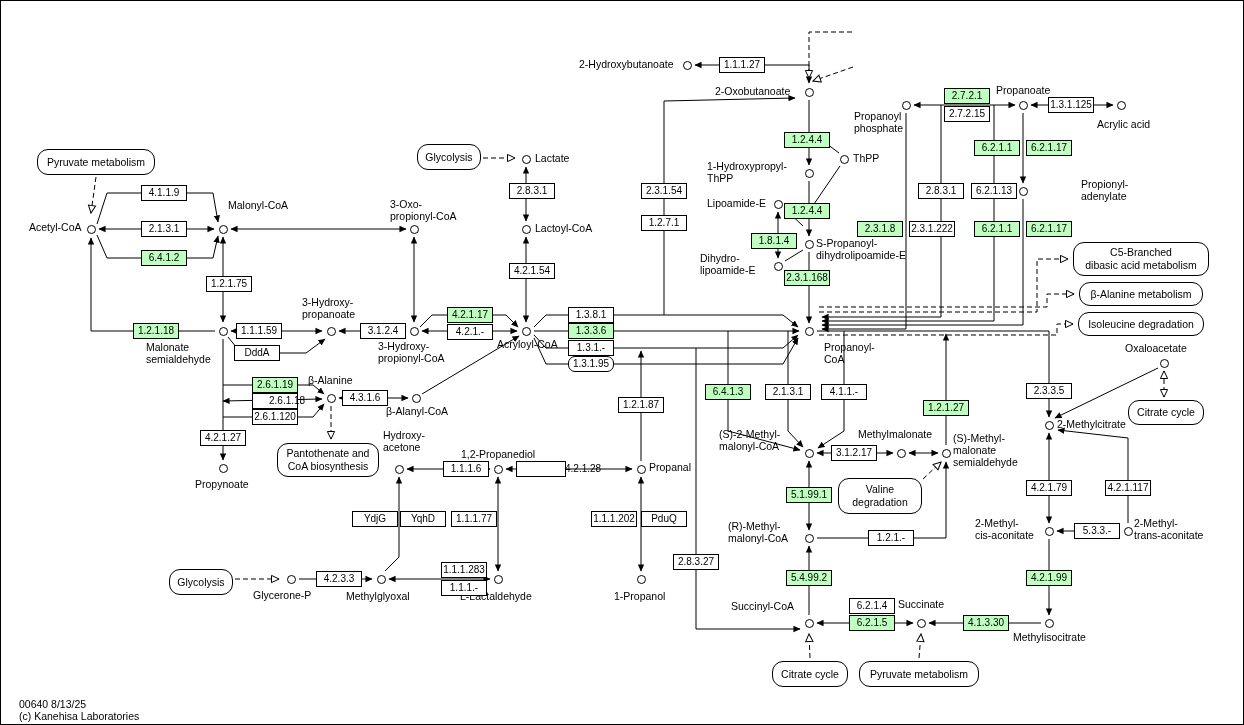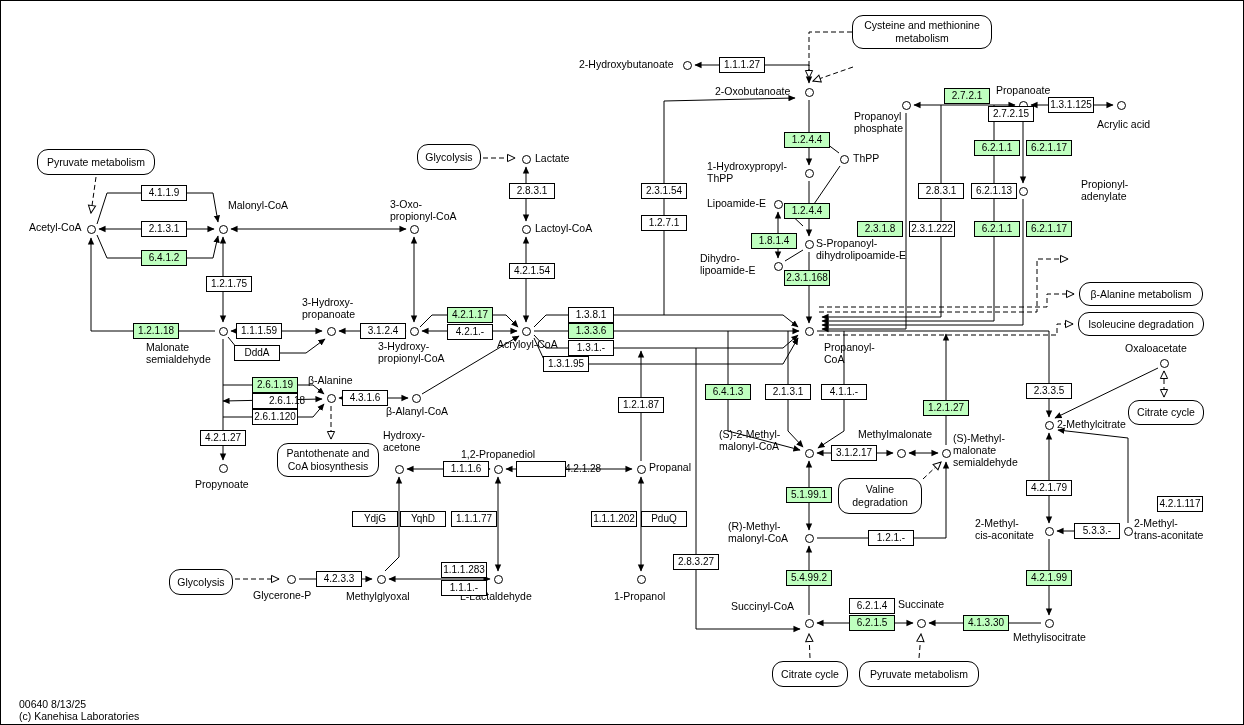--- a/index.html
+++ b/index.html
@@ -310,21 +310,21 @@
       <div>2-Methyl-</div>
       <div>cis-aconitate</div>
     </div>
     <div class="compound-circle" style="left: 1122.5px; top: 525.5px;"></div>
     <div class="compound-label" style="left: 1133px; top: 516px;">
       <div>2-Methyl-</div>
       <div>trans-aconitate</div>
     </div>
     <div class="enzyme" style="left: 718px; top: 56px;">1.1.1.27</div>
     <div class="enzyme green" style="left: 943px; top: 87px;">2.7.2.1</div>
-    <div class="enzyme" style="left: 987px; top: 105px;">2.7.2.15</div>
+    <div class="enzyme" style="left: 943px; top: 105px;">2.7.2.15</div>
     <div class="enzyme" style="left: 1047px; top: 96px;">1.3.1.125</div>
     <div class="enzyme green" style="left: 783px; top: 131px;">1.2.4.4</div>
     <div class="enzyme green" style="left: 973px; top: 139px;">6.2.1.1</div>
     <div class="enzyme green" style="left: 1025px; top: 139px;">6.2.1.17</div>
     <div class="enzyme" style="left: 640px; top: 182px;">2.3.1.54</div>
     <div class="enzyme" style="left: 640px; top: 214px;">1.2.7.1</div>
     <div class="enzyme green" style="left: 783px; top: 202px;">1.2.4.4</div>
     <div class="enzyme green" style="left: 750px; top: 232px;">1.8.1.4</div>
     <div class="enzyme" style="left: 917px; top: 182px;">2.8.3.1</div>
     <div class="enzyme" style="left: 970px; top: 182px;">6.2.1.13</div>
@@ -341,21 +341,21 @@
     <div class="enzyme" style="left: 235px; top: 322px;">1.1.1.59</div>
     <div class="enzyme" style="left: 233px; top: 344px;">DddA</div>
     <div class="enzyme" style="left: 359px; top: 322px;">3.1.2.4</div>
     <div class="enzyme green" style="left: 446px; top: 306px;">4.2.1.17</div>
     <div class="enzyme" style="left: 446px; top: 323px;">4.2.1.-</div>
     <div class="enzyme" style="left: 508px; top: 182px;">2.8.3.1</div>
     <div class="enzyme" style="left: 508px; top: 262px;">4.2.1.54</div>
     <div class="enzyme" style="left: 567px; top: 306px;">1.3.8.1</div>
     <div class="enzyme green" style="left: 567px; top: 322px;">1.3.3.6</div>
     <div class="enzyme" style="left: 567px; top: 339px;">1.3.1.-</div>
-    <div class="enzyme" style="left: 542px; top: 355px;">1.3.1.95</div>
+    <div class="enzyme" style="left: 567px; top: 355px; border-radius: 7px;">1.3.1.95</div>
     <div class="enzyme" style="left: 341px; top: 389px;">4.3.1.6</div>
     <div class="enzyme green" style="left: 251px; top: 376px;">2.6.1.19</div>
     <div class="enzyme" style="left: 251px; top: 392px; padding-left: 16px;">2.6.1.18</div>
     <div class="enzyme" style="left: 251px; top: 408px;">2.6.1.120</div>
     <div class="enzyme" style="left: 199px; top: 429px;">4.2.1.27</div>
     <div class="enzyme" style="left: 422px; top: 460px; margin-left: 20px;">1.1.1.6</div>
     <div class="enzyme" style="left: 515px; top: 460px; padding-left: 48px;">4.2.1.28</div>
     <div class="enzyme" style="left: 351px; top: 510px;">YdjG</div>
     <div class="enzyme" style="left: 399px; top: 510px;">YqhD</div>
     <div class="enzyme" style="left: 450px; top: 510px;">1.1.1.77</div>
@@ -372,32 +372,32 @@
     <div class="enzyme green" style="left: 922px; top: 399px;">1.2.1.27</div>
     <div class="enzyme" style="left: 830px; top: 444px;">3.1.2.17</div>
     <div class="enzyme green" style="left: 785px; top: 486px;">5.1.99.1</div>
     <div class="enzyme" style="left: 867px; top: 529px;">1.2.1.-</div>
     <div class="enzyme green" style="left: 785px; top: 569px;">5.4.99.2</div>
     <div class="enzyme" style="left: 848px; top: 597px;">6.2.1.4</div>
     <div class="enzyme green" style="left: 848px; top: 614px;">6.2.1.5</div>
     <div class="enzyme green" style="left: 962px; top: 614px;">4.1.3.30</div>
     <div class="enzyme" style="left: 1025px; top: 382px;">2.3.3.5</div>
     <div class="enzyme" style="left: 1025px; top: 479px;">4.2.1.79</div>
-    <div class="enzyme" style="left: 1156px; top: 479px; margin-top: 16px;">4.2.1.117</div>
+    <div class="enzyme" style="left: 1104px; top: 479px;">4.2.1.117</div>
     <div class="enzyme" style="left: 1073px; top: 522px;">5.3.3.-</div>
     <div class="enzyme green" style="left: 1025px; top: 569px;">4.2.1.99</div>
     <div class="pathway" style="left: 36px; top: 148px; width: 118px; height: 26px;">
       <div>Pyruvate metabolism</div>
     </div>
     <div class="pathway" style="left: 416px; top: 143px; width: 64px; height: 26px;">
       <div>Glycolysis</div>
     </div>
-    <div class="pathway" style="left: 851px; top: 14px; width: 140px; height: 34px;">
-      <div>Cysteine and methionine</div>
-      <div>metabolism</div>
+    <div class="pathway" style="left: 1072px; top: 241px; width: 136px; height: 34px;">
+      <div>C5-Branched</div>
+      <div>dibasic acid metabolism</div>
     </div>
     <div class="pathway" style="left: 1078px; top: 281px; width: 124px; height: 24px;">
       <div>β-Alanine metabolism</div>
     </div>
     <div class="pathway" style="left: 1077px; top: 311px; width: 126px; height: 24px;">
       <div>Isoleucine degradation</div>
     </div>
     <div class="pathway" style="left: 1127px; top: 398.5px; width: 76px; height: 25px;">
       <div>Citrate cycle</div>
     </div>

